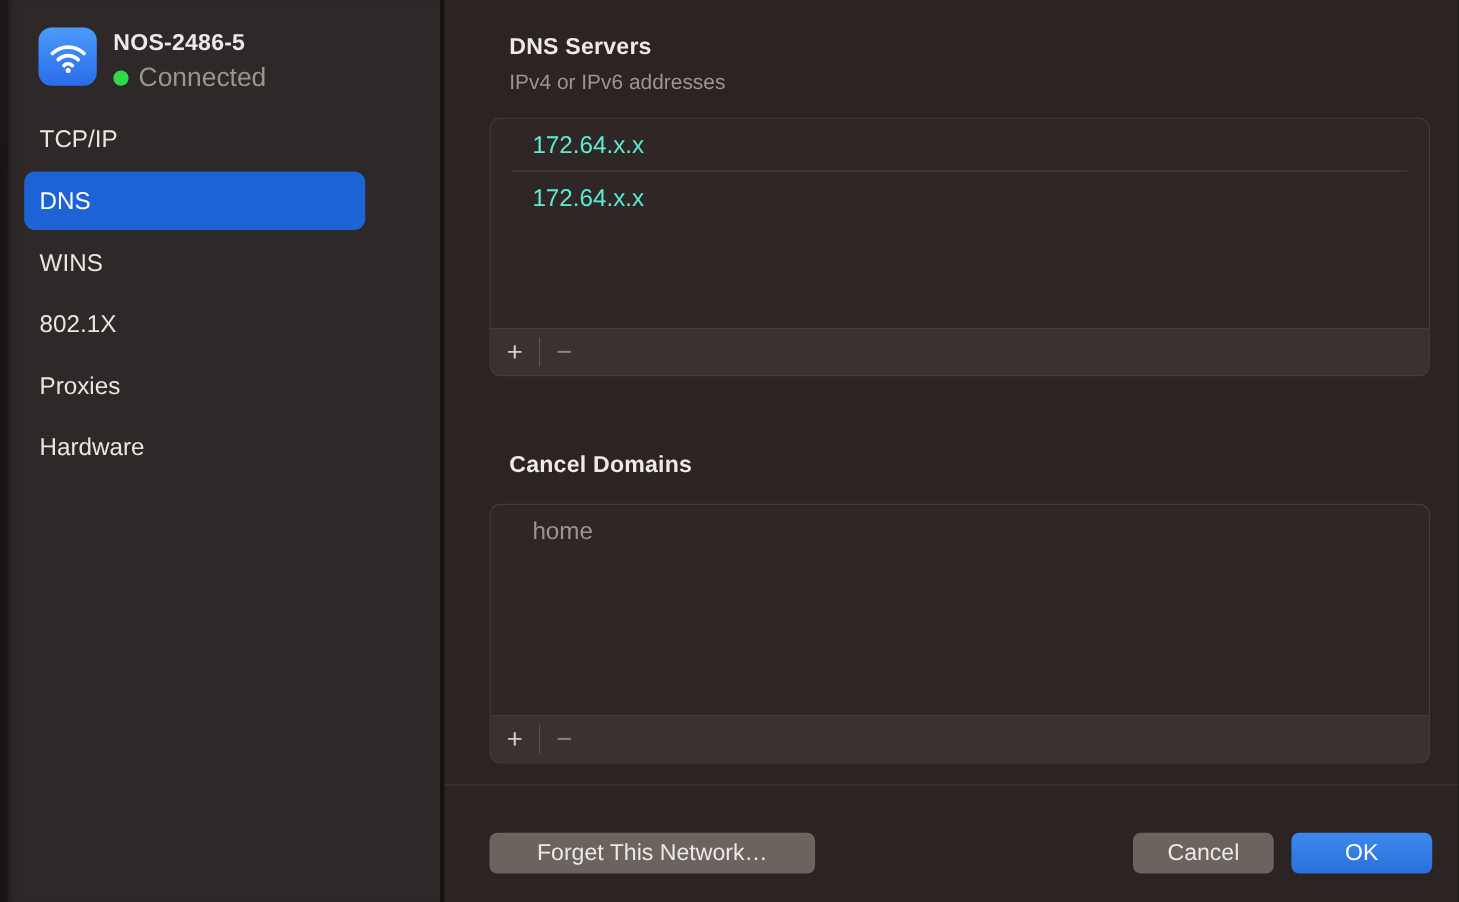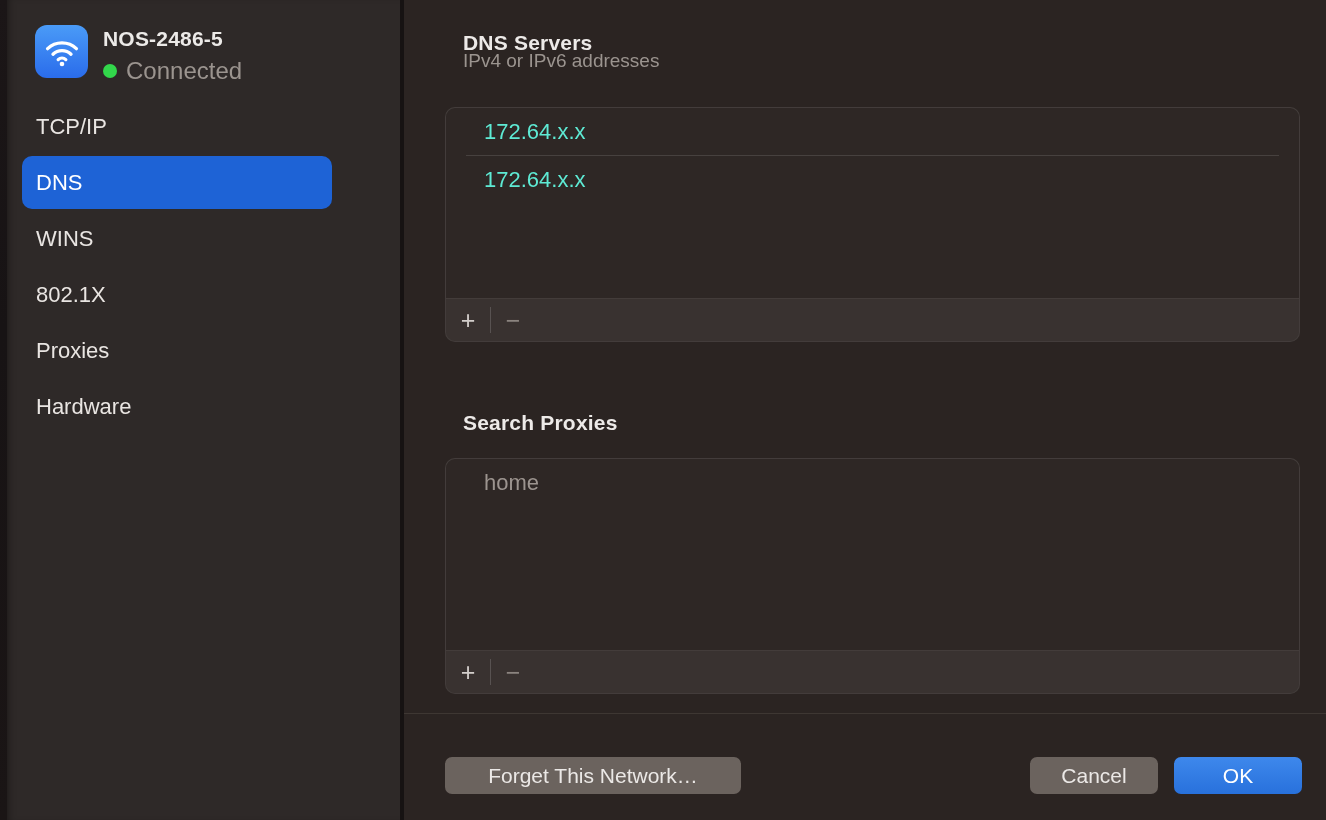--- a/index.html
+++ b/index.html
@@ -102,40 +102,40 @@
       <div class="side-item">Proxies</div>
       <div class="side-item">Hardware</div>
     </div>
   </div>
 
   <div class="divider-v"></div>
 
   <div class="main">
 
     <div class="sec-title" style="top:31px;">DNS Servers</div>
-    <div class="sec-sub" style="top:50px;text-align:right;">IPv4 or IPv6 addresses</div>
+    <div class="sec-sub" style="top:65px;text-align:right;">IPv4 or IPv6 addresses</div>
 
     <div class="list-box" style="top:107px;height:235px;">
       <div class="box-rows">
         <div class="box-row">172.64.x.x</div>
         <div class="row-divider"></div>
         <div class="box-row">172.64.x.x</div>
       </div>
       <div class="box-footer">
         <div class="pm-btn plus">
           <span>+</span>
         </div>
         <div class="pm-sep"></div>
         <div class="pm-btn minus">
           <span>−</span>
         </div>
       </div>
     </div>
 
-    <div class="sec-title" style="top:411px;">Search Proxies</div>
+    <div class="sec-title" style="top:411px;">Cancel Domains</div>
 
     <div class="list-box" style="top:458px;height:236px;">
       <div class="box-rows">
         <div class="box-row dim">home</div>
       </div>
       <div class="box-footer">
         <div class="pm-btn plus">
           <span>+</span>
         </div>
         <div class="pm-sep"></div>

